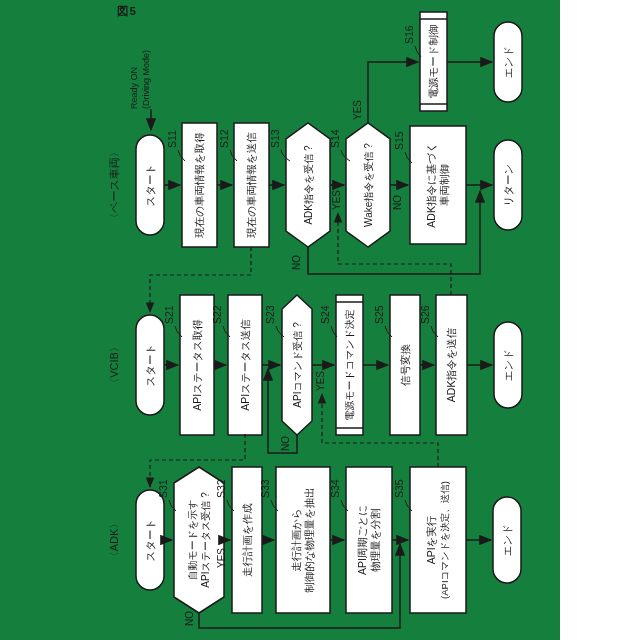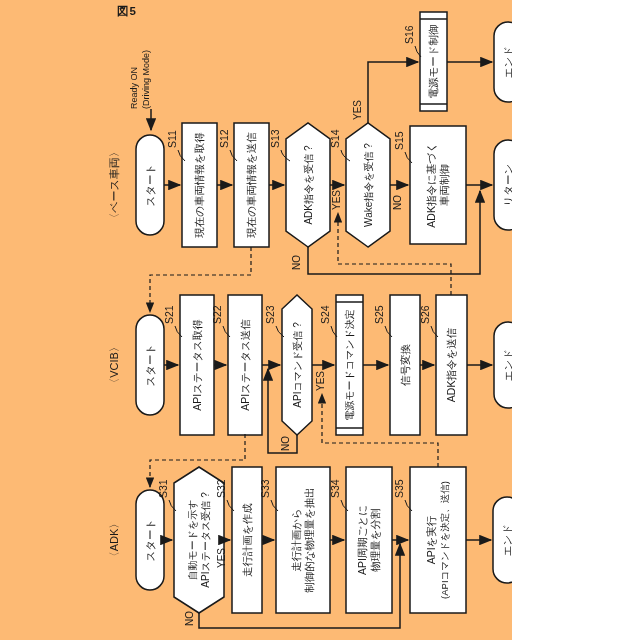--- a/index.html
+++ b/index.html
@@ -1,17 +1,17 @@
 <!DOCTYPE html>
 <html><head>
 <meta charset="utf-8">
 <style>
   html,body{margin:0;padding:0;background:#fff;}
-  #canvas{position:relative;width:512px;height:640px;background:#fdba74;overflow:hidden;
-          font-family:"Liberation Sans","DejaVu Sans",sans-serif;color:#1a1a1a;}
+  #canvas{position:relative;width:512px;height:640px;background:#15803d;overflow:hidden;
+          font-family:"Liberation Sans","DejaVu Sans",sans-serif;color:#1a1a1a;padding-left:48px;}
   #fig-title{position:absolute;left:117px;top:4px;font-size:11.5px;font-weight:600;letter-spacing:1px;}
   #stage{position:absolute;left:0;top:0;width:640px;height:640px;
          transform:rotate(-90deg);transform-origin:320px 320px;}
   #wires{position:absolute;left:0;top:0;}
   .node{position:absolute;display:flex;flex-direction:column;align-items:center;justify-content:center;
         text-align:center;font-size:10.5px;line-height:13px;white-space:nowrap;color:#1a1a1a;}
   .hdr{font-size:11px;}
   .slabel{position:absolute;width:26px;font-size:10.5px;color:#1a1a1a;white-space:nowrap;}
   .tag{position:absolute;font-size:10px;color:#1a1a1a;white-space:nowrap;}
   .trigger{position:absolute;font-size:9px;line-height:12px;white-space:nowrap;color:#1a1a1a;}

